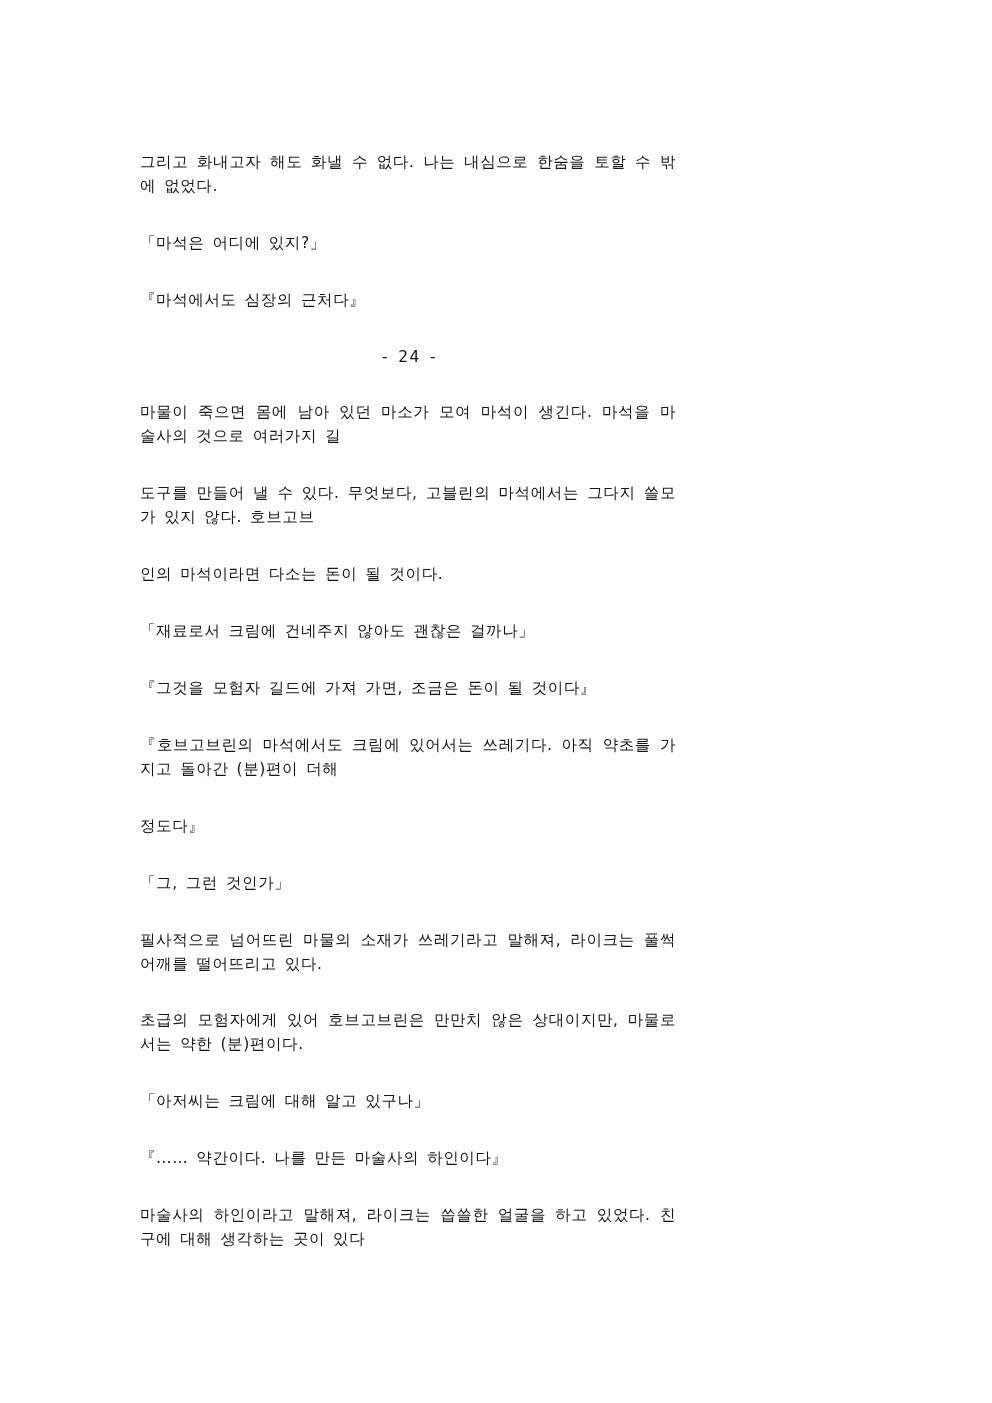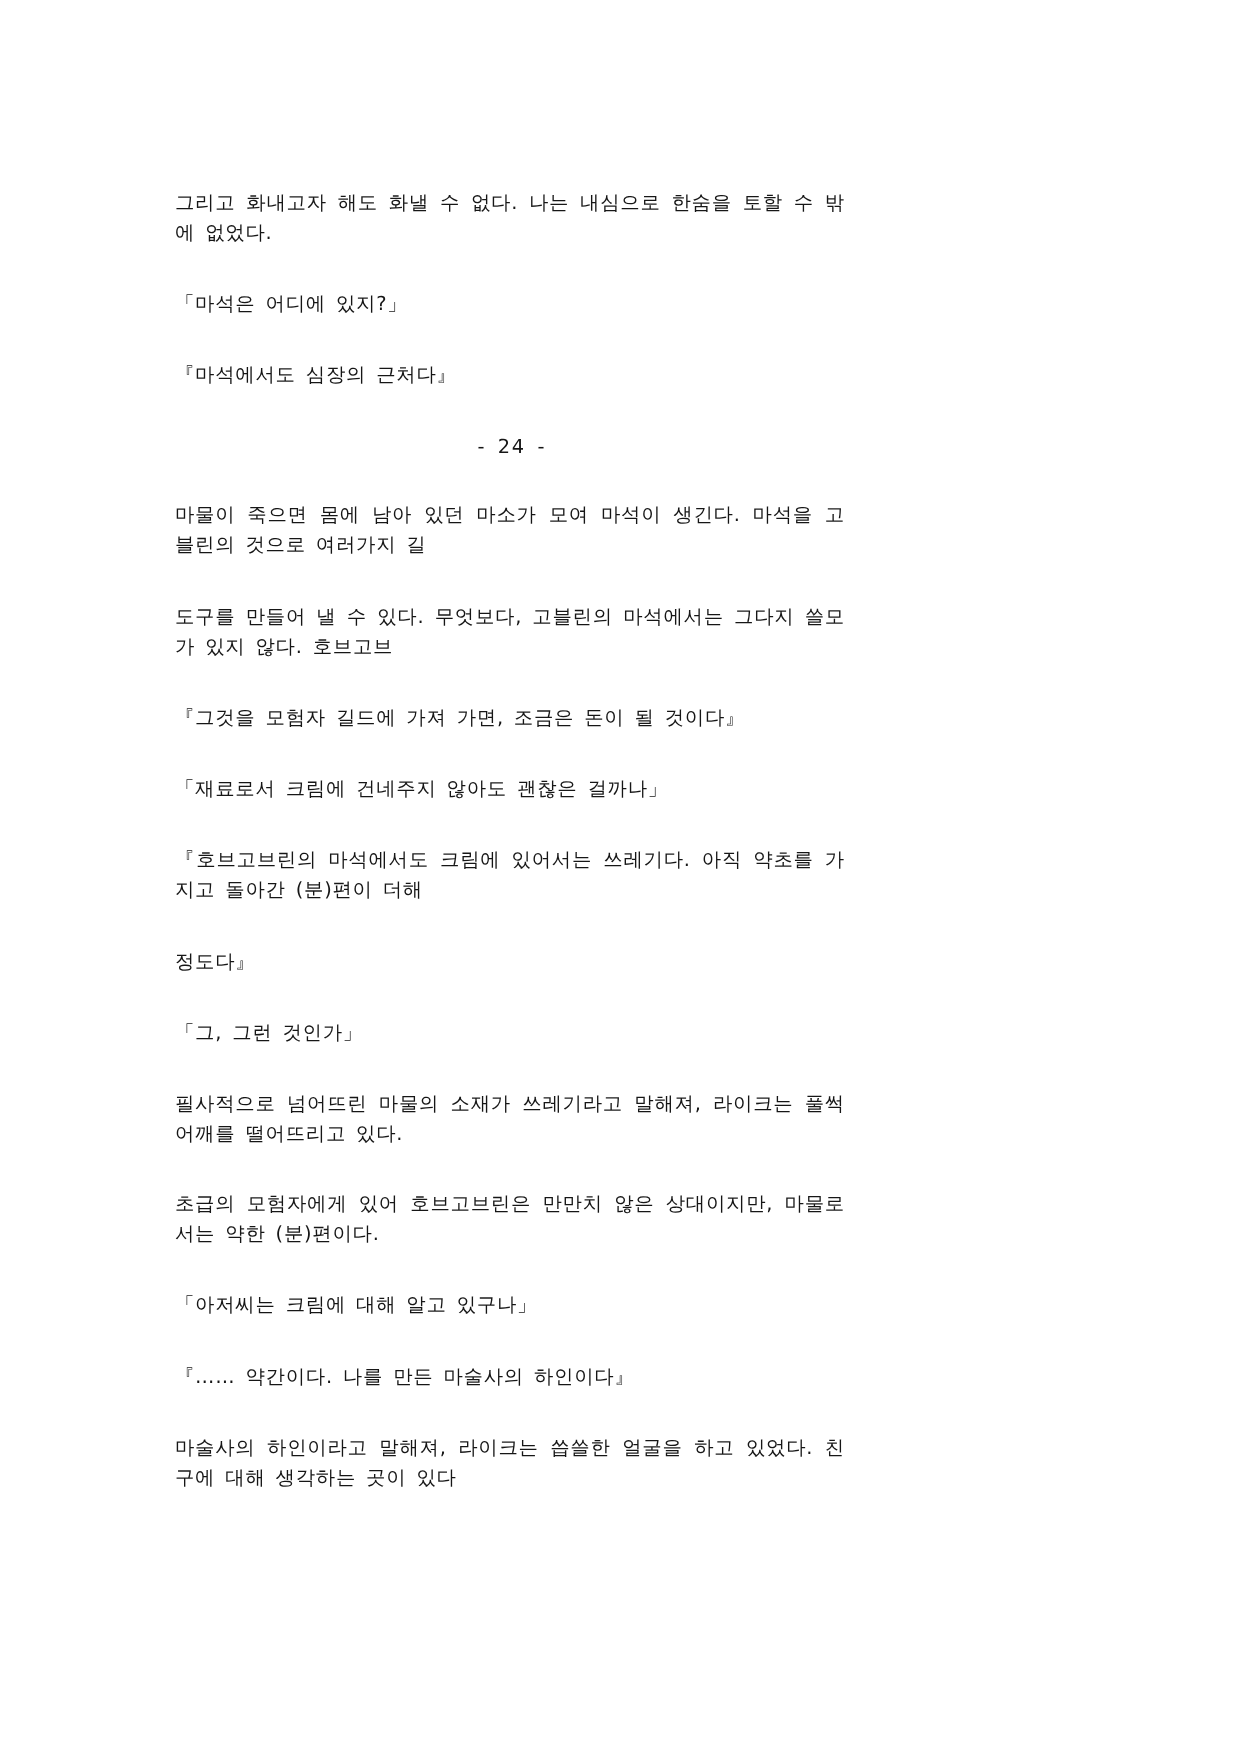--- a/index.html
+++ b/index.html
@@ -48,24 +48,25 @@
 </style>
 </head>
 <body>
 
 <div class="page">
   <div class="doc-body">
     <p class="para">그리고 화내고자 해도 화낼 수 없다. 나는 내심으로 한숨을 토할 수 밖에 없었다.</p>
     <p class="para">「마석은 어디에 있지?」</p>
     <p class="para">『마석에서도 심장의 근처다』</p>
     <p class="para pagenum">- 24 -</p>
-    <p class="para">마물이 죽으면 몸에 남아 있던 마소가 모여 마석이 생긴다. 마석을 고블린의 것으로 여러가지 길</p>
+    <p class="para">마물이 죽으면 몸에 남아 있던 마소가 모여 마석이 생긴다. 마석을 마술사의 것으로 여러가지 길</p>
     <p class="para">도구를 만들어 낼 수 있다. 무엇보다, 고블린의 마석에서는 그다지 쓸모가 있지 않다. 호브고브</p>
+    <p class="para">인의 마석이라면 다소는 돈이 될 것이다.</p>
+    <p class="para">「재료로서 크림에 건네주지 않아도 괜찮은 걸까나」</p>
     <p class="para">『그것을 모험자 길드에 가져 가면, 조금은 돈이 될 것이다』</p>
-    <p class="para">「재료로서 크림에 건네주지 않아도 괜찮은 걸까나」</p>
     <p class="para">『호브고브린의 마석에서도 크림에 있어서는 쓰레기다. 아직 약초를 가지고 돌아간 (분)편이 더해</p>
     <p class="para">정도다』</p>
     <p class="para">「그, 그런 것인가」</p>
     <p class="para tight">필사적으로 넘어뜨린 마물의 소재가 쓰레기라고 말해져, 라이크는 풀썩 어깨를 떨어뜨리고 있다.</p>
     <p class="para">초급의 모험자에게 있어 호브고브린은 만만치 않은 상대이지만, 마물로서는 약한 (분)편이다.</p>
     <p class="para">「아저씨는 크림에 대해 알고 있구나」</p>
     <p class="para">『…… 약간이다. 나를 만든 마술사의 하인이다』</p>
     <p class="para">마술사의 하인이라고 말해져, 라이크는 씁쓸한 얼굴을 하고 있었다. 친구에 대해 생각하는 곳이 있다</p>
   </div>
 </div>

